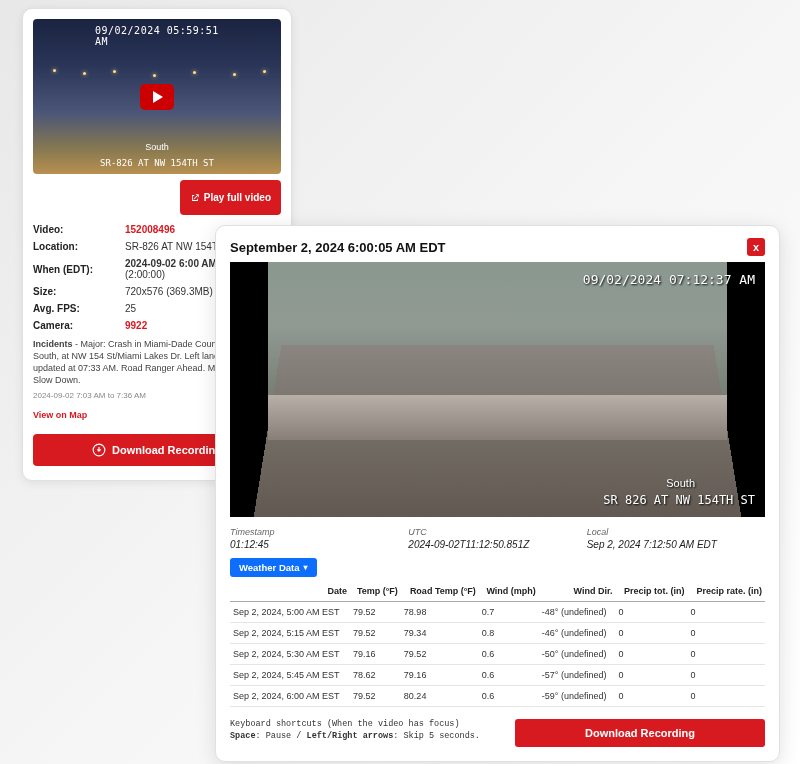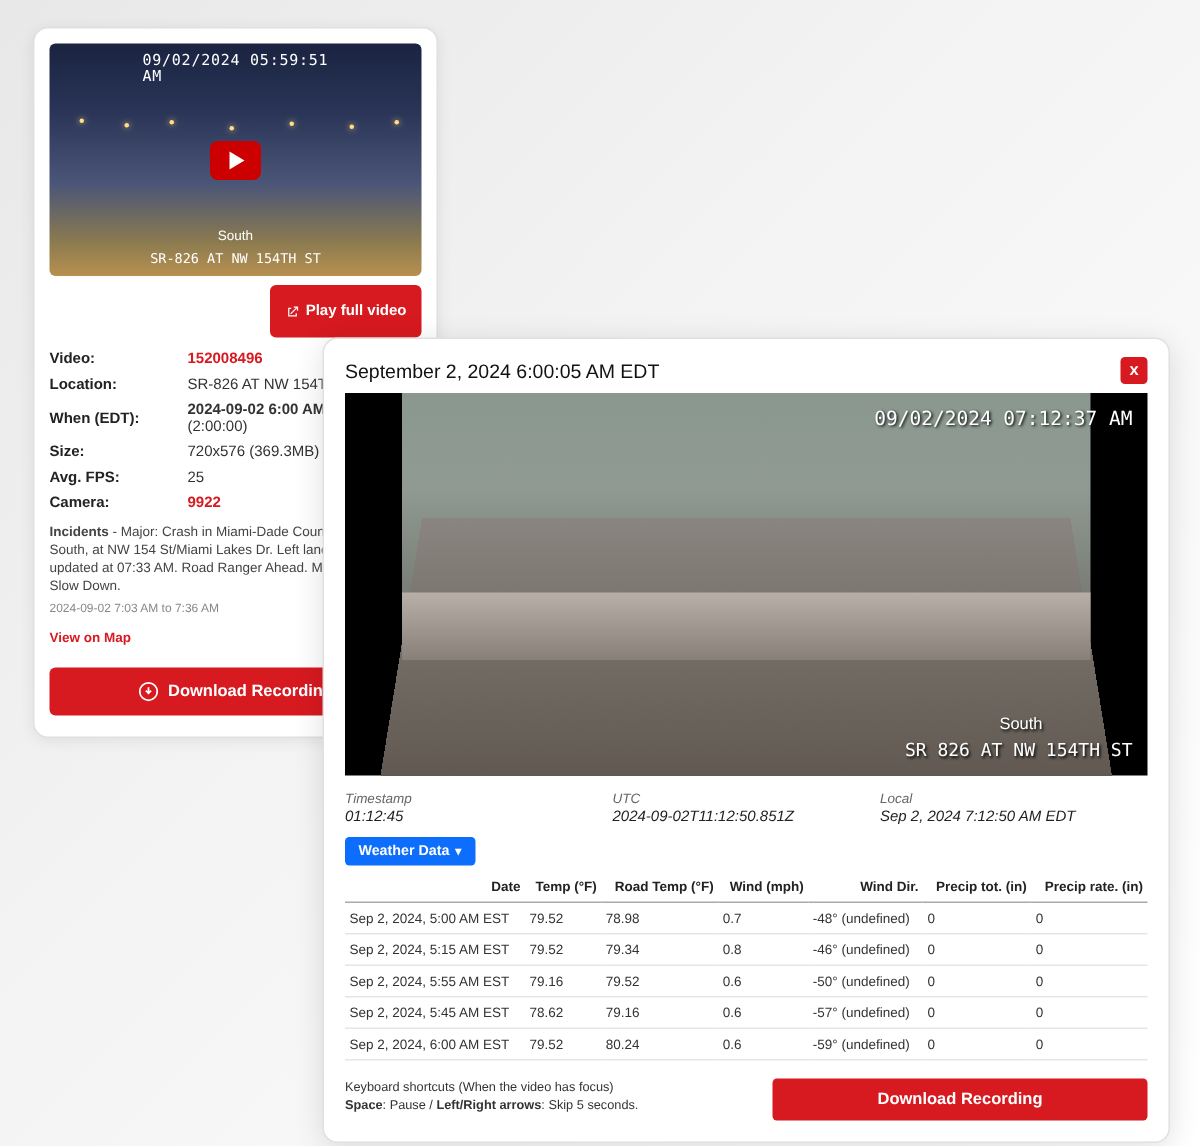--- a/index.html
+++ b/index.html
@@ -4,21 +4,21 @@
 <style>
 * { box-sizing: border-box; margin: 0; padding: 0; }
 body {
   font-family: -apple-system, BlinkMacSystemFont, 'Segoe UI', Arial, sans-serif;
   background: linear-gradient(135deg, #e8e8e8 0%, #f5f5f5 50%, #ffffff 100%);
   width: 800px; height: 764px; position: relative; overflow: hidden;
 }
 
 
 .card-left {
-  position: absolute; left: 22px; top: 18px; width: 270px;
+  position: absolute; left: 22px; top: 8px; width: 270px;
   background: #fff; border: 1px solid #e0e0e0; border-radius: 10px;
   padding: 10px 10px 14px; box-shadow: 0 2px 10px rgba(0,0,0,0.08);
 }
 .video-thumb {
   width: 100%; height: 155px; background: linear-gradient(180deg,#1a2340 0%,#2a3558 30%,#4a5578 60%,#8a7a50 85%,#b89050 100%);
   border-radius: 4px; position: relative; overflow: hidden;
 }
 .video-thumb .ts-overlay {
   position: absolute; top: 6px; left: 50%; transform: translateX(-50%);
   color: #fff; font-size: 10px; font-family: monospace; letter-spacing: 0.5px;
@@ -57,21 +57,21 @@
 }
 .dl-btn svg { width:14px; height:14px; fill:none; stroke:#fff; stroke-width:2; }
 
 
 .card-right {
   position: absolute; left: 215px; top: 225px; width: 565px;
   background: #fff; border: 1px solid #e0e0e0; border-radius: 10px;
   padding: 12px 14px 14px; box-shadow: 0 4px 20px rgba(0,0,0,0.12);
 }
 .modal-head { display:flex; justify-content:space-between; align-items:center; margin-bottom:6px; }
-.modal-title { font-size: 13px; font-weight: 400; color: #111; }
+.modal-title { font-size: 13px; font-weight: 700; color: #111; }
 .close-btn { width:18px; height:18px; background:#d71920; border-radius:3px; display:flex; align-items:center; justify-content:center; cursor:pointer; color:#fff; font-size:11px; font-weight:700; }
 
 .big-video {
   width: 100%; height: 255px; background: #000; position: relative; overflow:hidden;
 }
 .bv-inner { position:absolute; left:38px; right:38px; top:0; bottom:0;
   background: linear-gradient(180deg,#8a9890 0%,#909a92 25%,#7a8078 50%,#6a6f68 100%); }
 .bv-road { position:absolute; left:0; right:0; top:30%; bottom:0;
   background:linear-gradient(180deg,#8a8580 0%,#605850 100%); transform:perspective(200px) rotateX(8deg); }
 .bv-barrier { position:absolute; left:0; right:0; top:52%; height:18%;
@@ -91,21 +91,21 @@
   display:inline-flex; align-items:center; gap:4px;
 }
 .weather-btn::after { content:'▾'; font-size:8px; }
 
 table.weather { width:100%; border-collapse:collapse; margin-top:4px; font-size:9px; }
 table.weather th { text-align:right; font-weight:700; color:#222; padding:5px 3px; border-bottom:1px solid #aaa; }
 table.weather td { padding:5px 3px; border-bottom:1px solid #e5e5e5; color:#333; }
 table.weather th:first-child, table.weather td:first-child { width:120px; }
 
 .modal-foot { display:flex; align-items:flex-start; gap:12px; margin-top:12px; }
-.kb-hints { flex:1; font-size:8.5px; color:#333; line-height:1.4; }
+.kb-hints { flex:1; font-size:8.5px; color:#333; line-height:1.4;font-family:Liberation Mono, monospace; }
 .kb-hints b { font-weight:700; }
 .dl-btn-big {
   width:250px; background:#d71920; color:#fff; border:none; border-radius:3px;
   padding:8px; font-size:11px; font-weight:700; cursor:pointer;
 }
 </style>
 </head>
 <body>
 
 <div class="card-left">
@@ -230,21 +230,21 @@
         <tr>
           <td>Sep 2, 2024, 5:15 AM EST</td>
           <td>79.52</td>
           <td>79.34</td>
           <td>0.8</td>
           <td>-46° (undefined)</td>
           <td>0</td>
           <td>0</td>
         </tr>
         <tr>
-          <td>Sep 2, 2024, 5:55 AM EST</td>
+          <td>Sep 2, 2024, 5:30 AM EST</td>
           <td>79.16</td>
           <td>79.52</td>
           <td>0.6</td>
           <td>-50° (undefined)</td>
           <td>0</td>
           <td>0</td>
         </tr>
         <tr>
           <td>Sep 2, 2024, 5:45 AM EST</td>
           <td>78.62</td>

